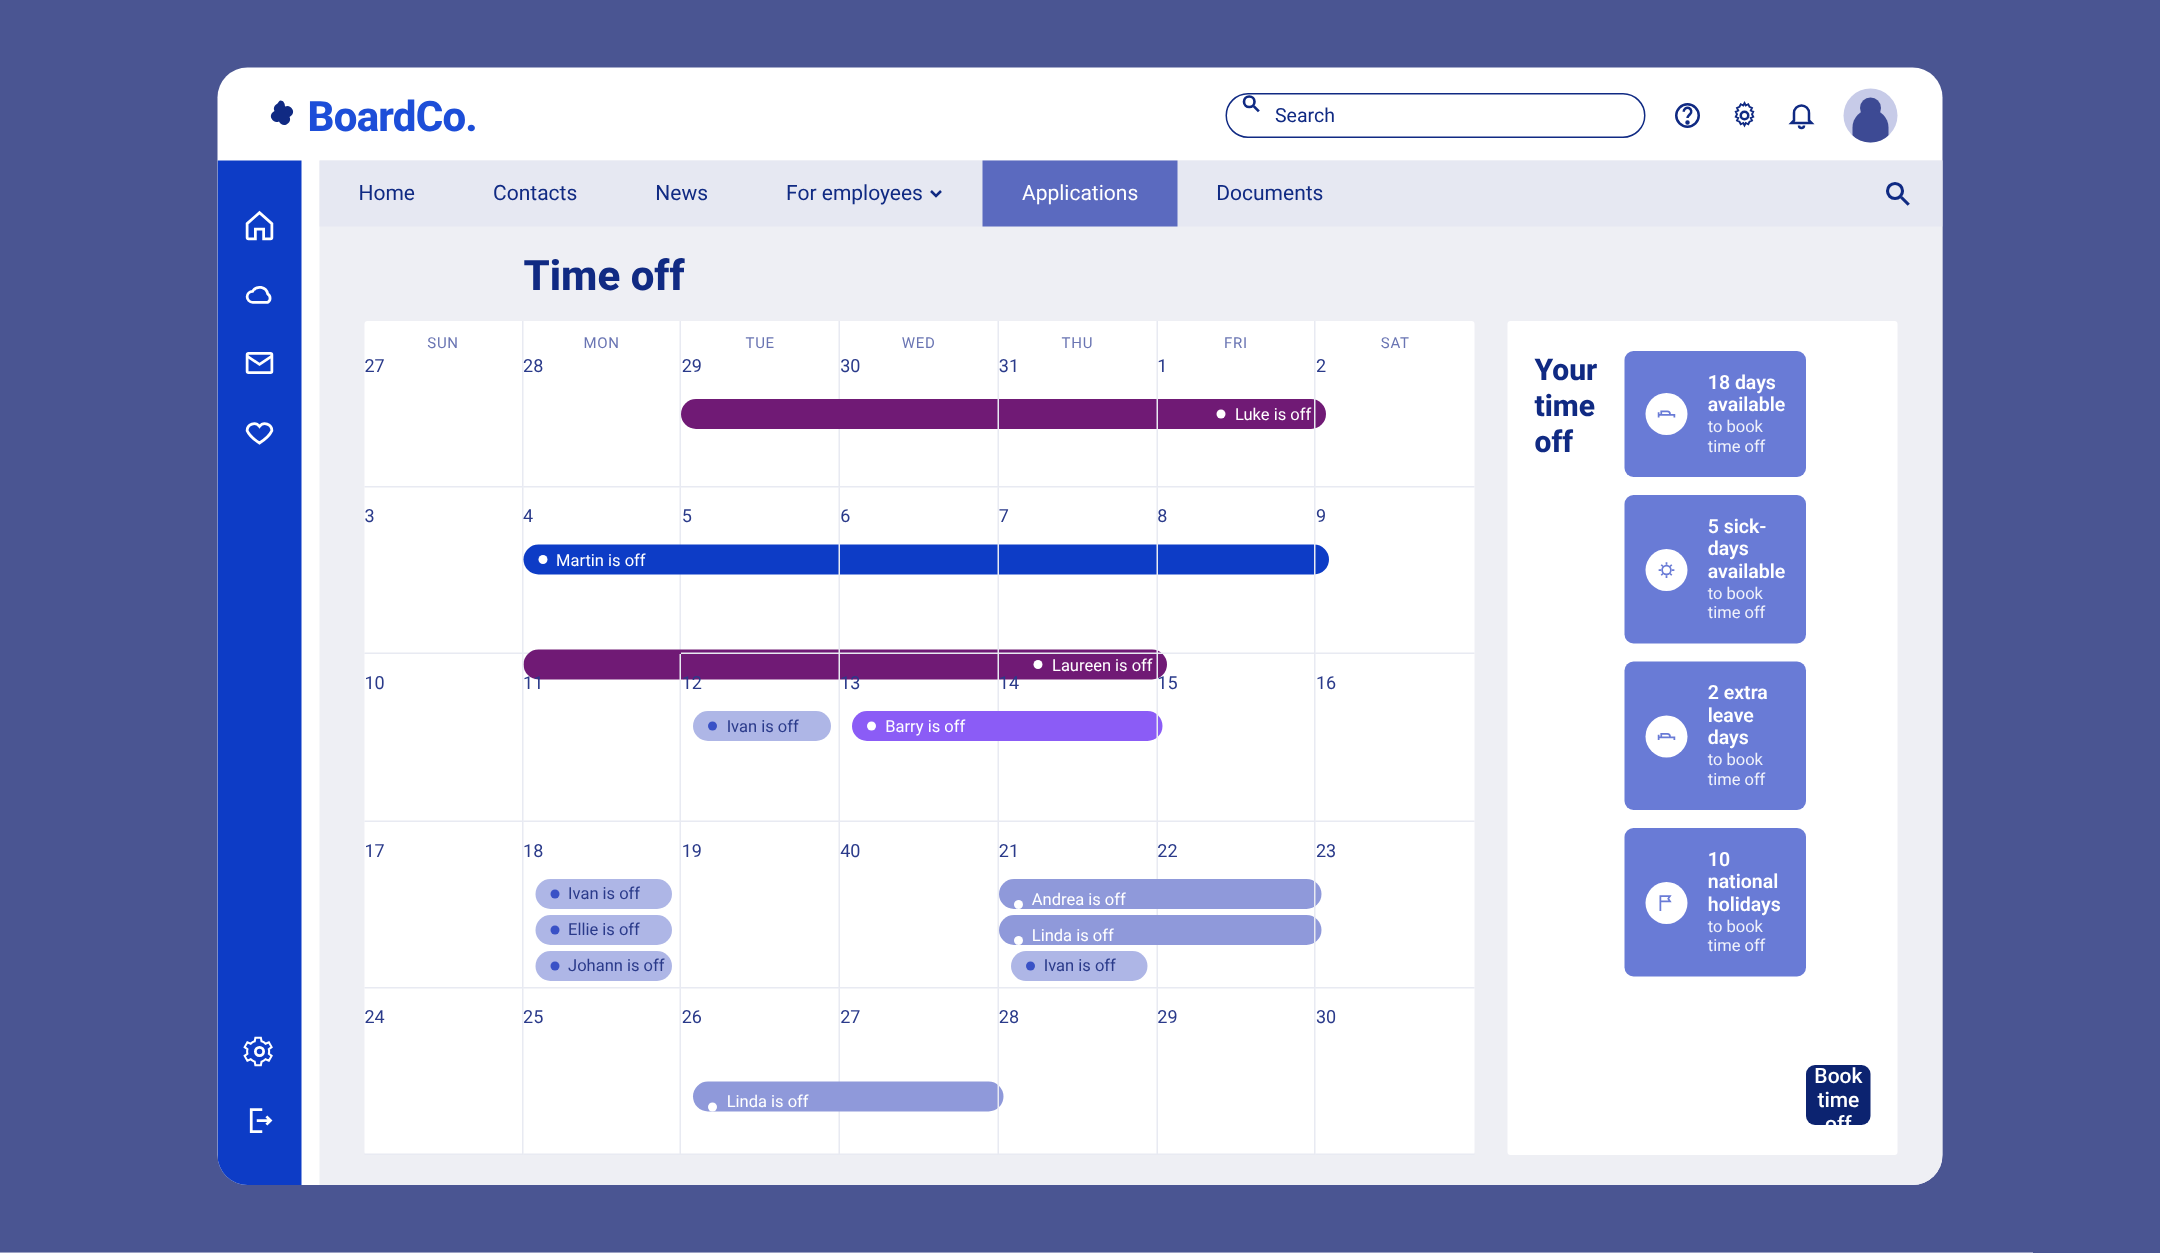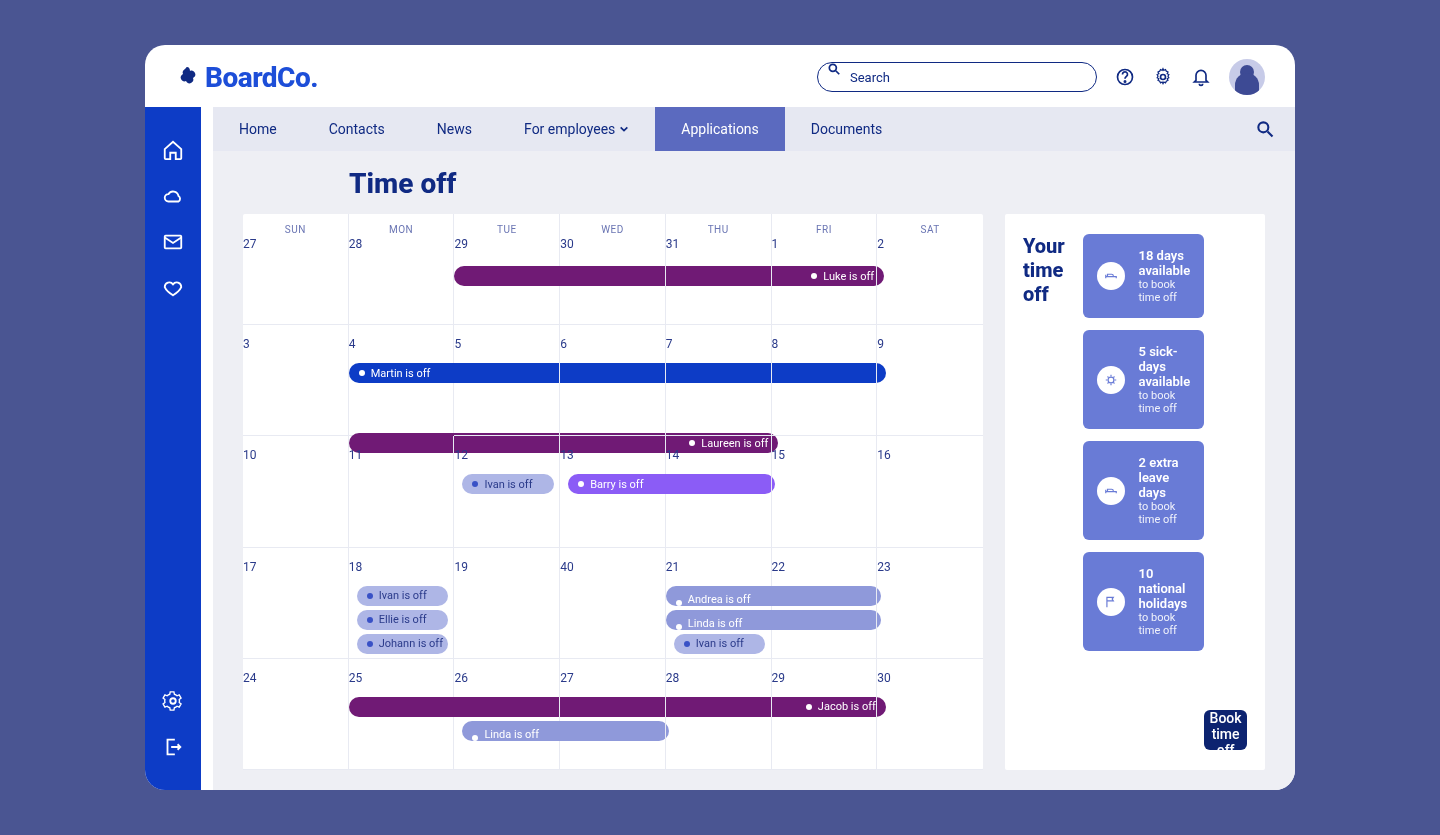--- a/index.html
+++ b/index.html
@@ -288,24 +288,20 @@
                 <div class="day-num">22</div>
               </div>
               <div class="day-cell">
                 <div class="day-num">23</div>
               </div>
               <div class="day-cell">
                 <div class="day-num">24</div>
               </div>
               <div class="day-cell">
                 <div class="day-num">25</div>
-                <div class="event c-mid" style="position: absolute; left: 0px; top: 38px; width: 537.143px;">
-                  <span class="dot"></span>
-                  <span>Jacob is off</span>
-                </div>
               </div>
               <div class="day-cell">
                 <div class="day-num">26</div>
                 <div class="event c-light" style="position: absolute; left: 8px; top: 62px; width: 206.857px;">
                   <span class="dot"></span>
                   <span>Linda is off</span>
                 </div>
               </div>
               <div class="day-cell">
                 <div class="day-num">27</div>

